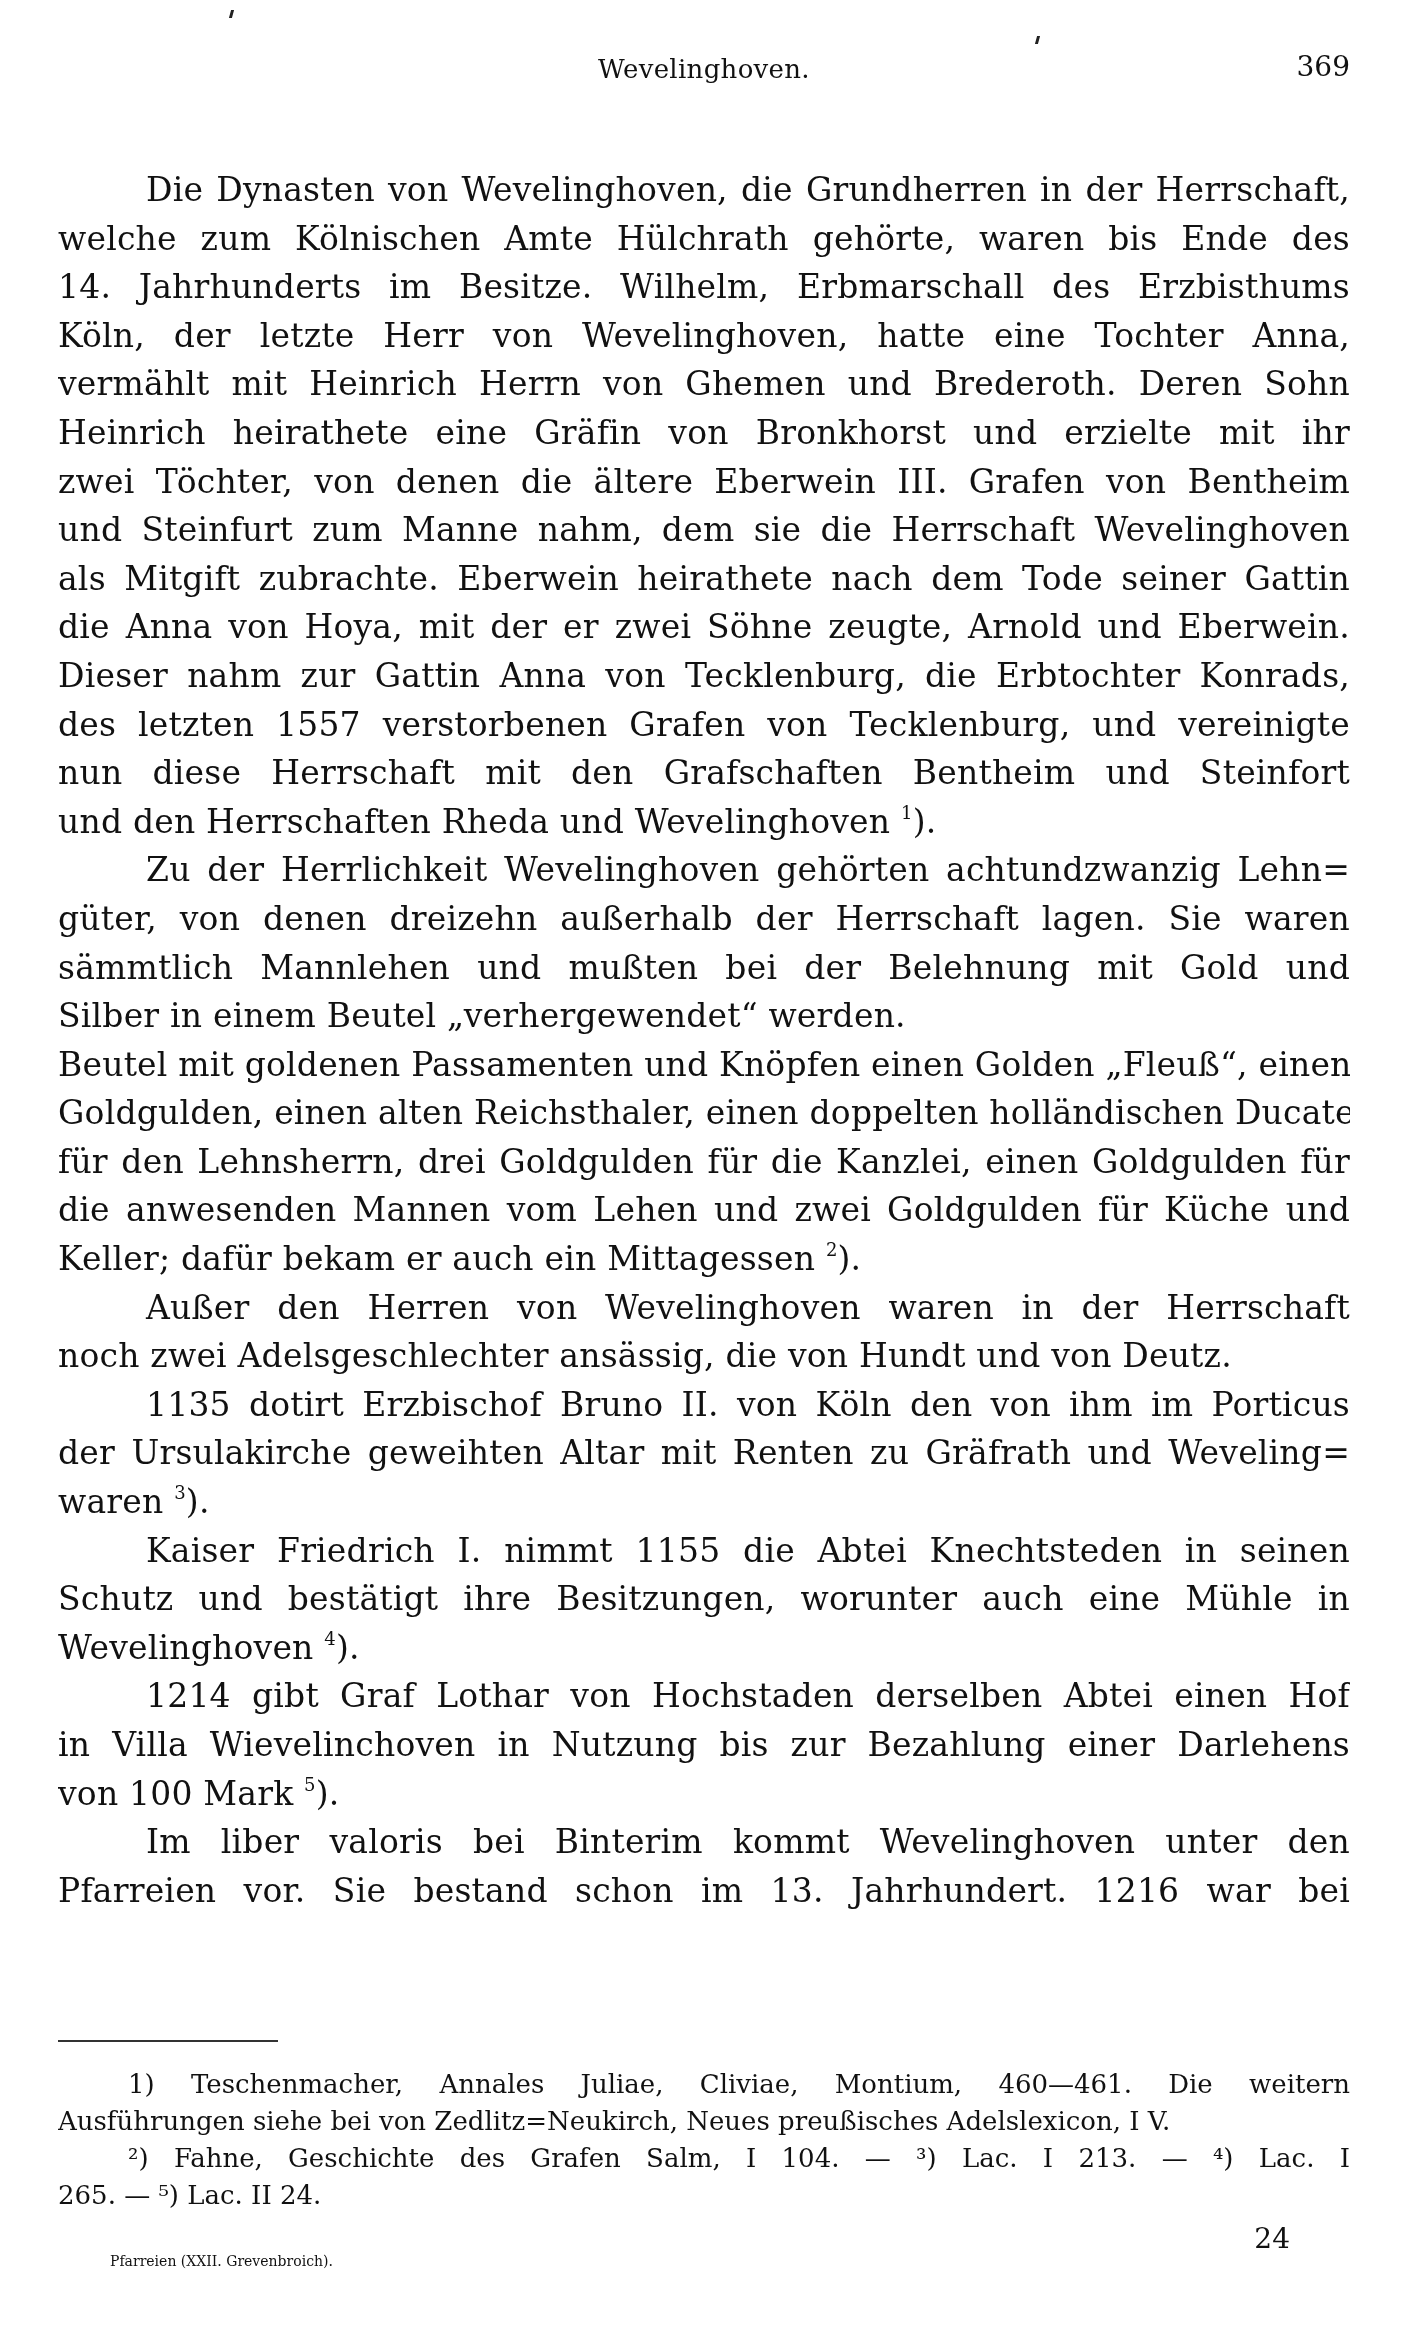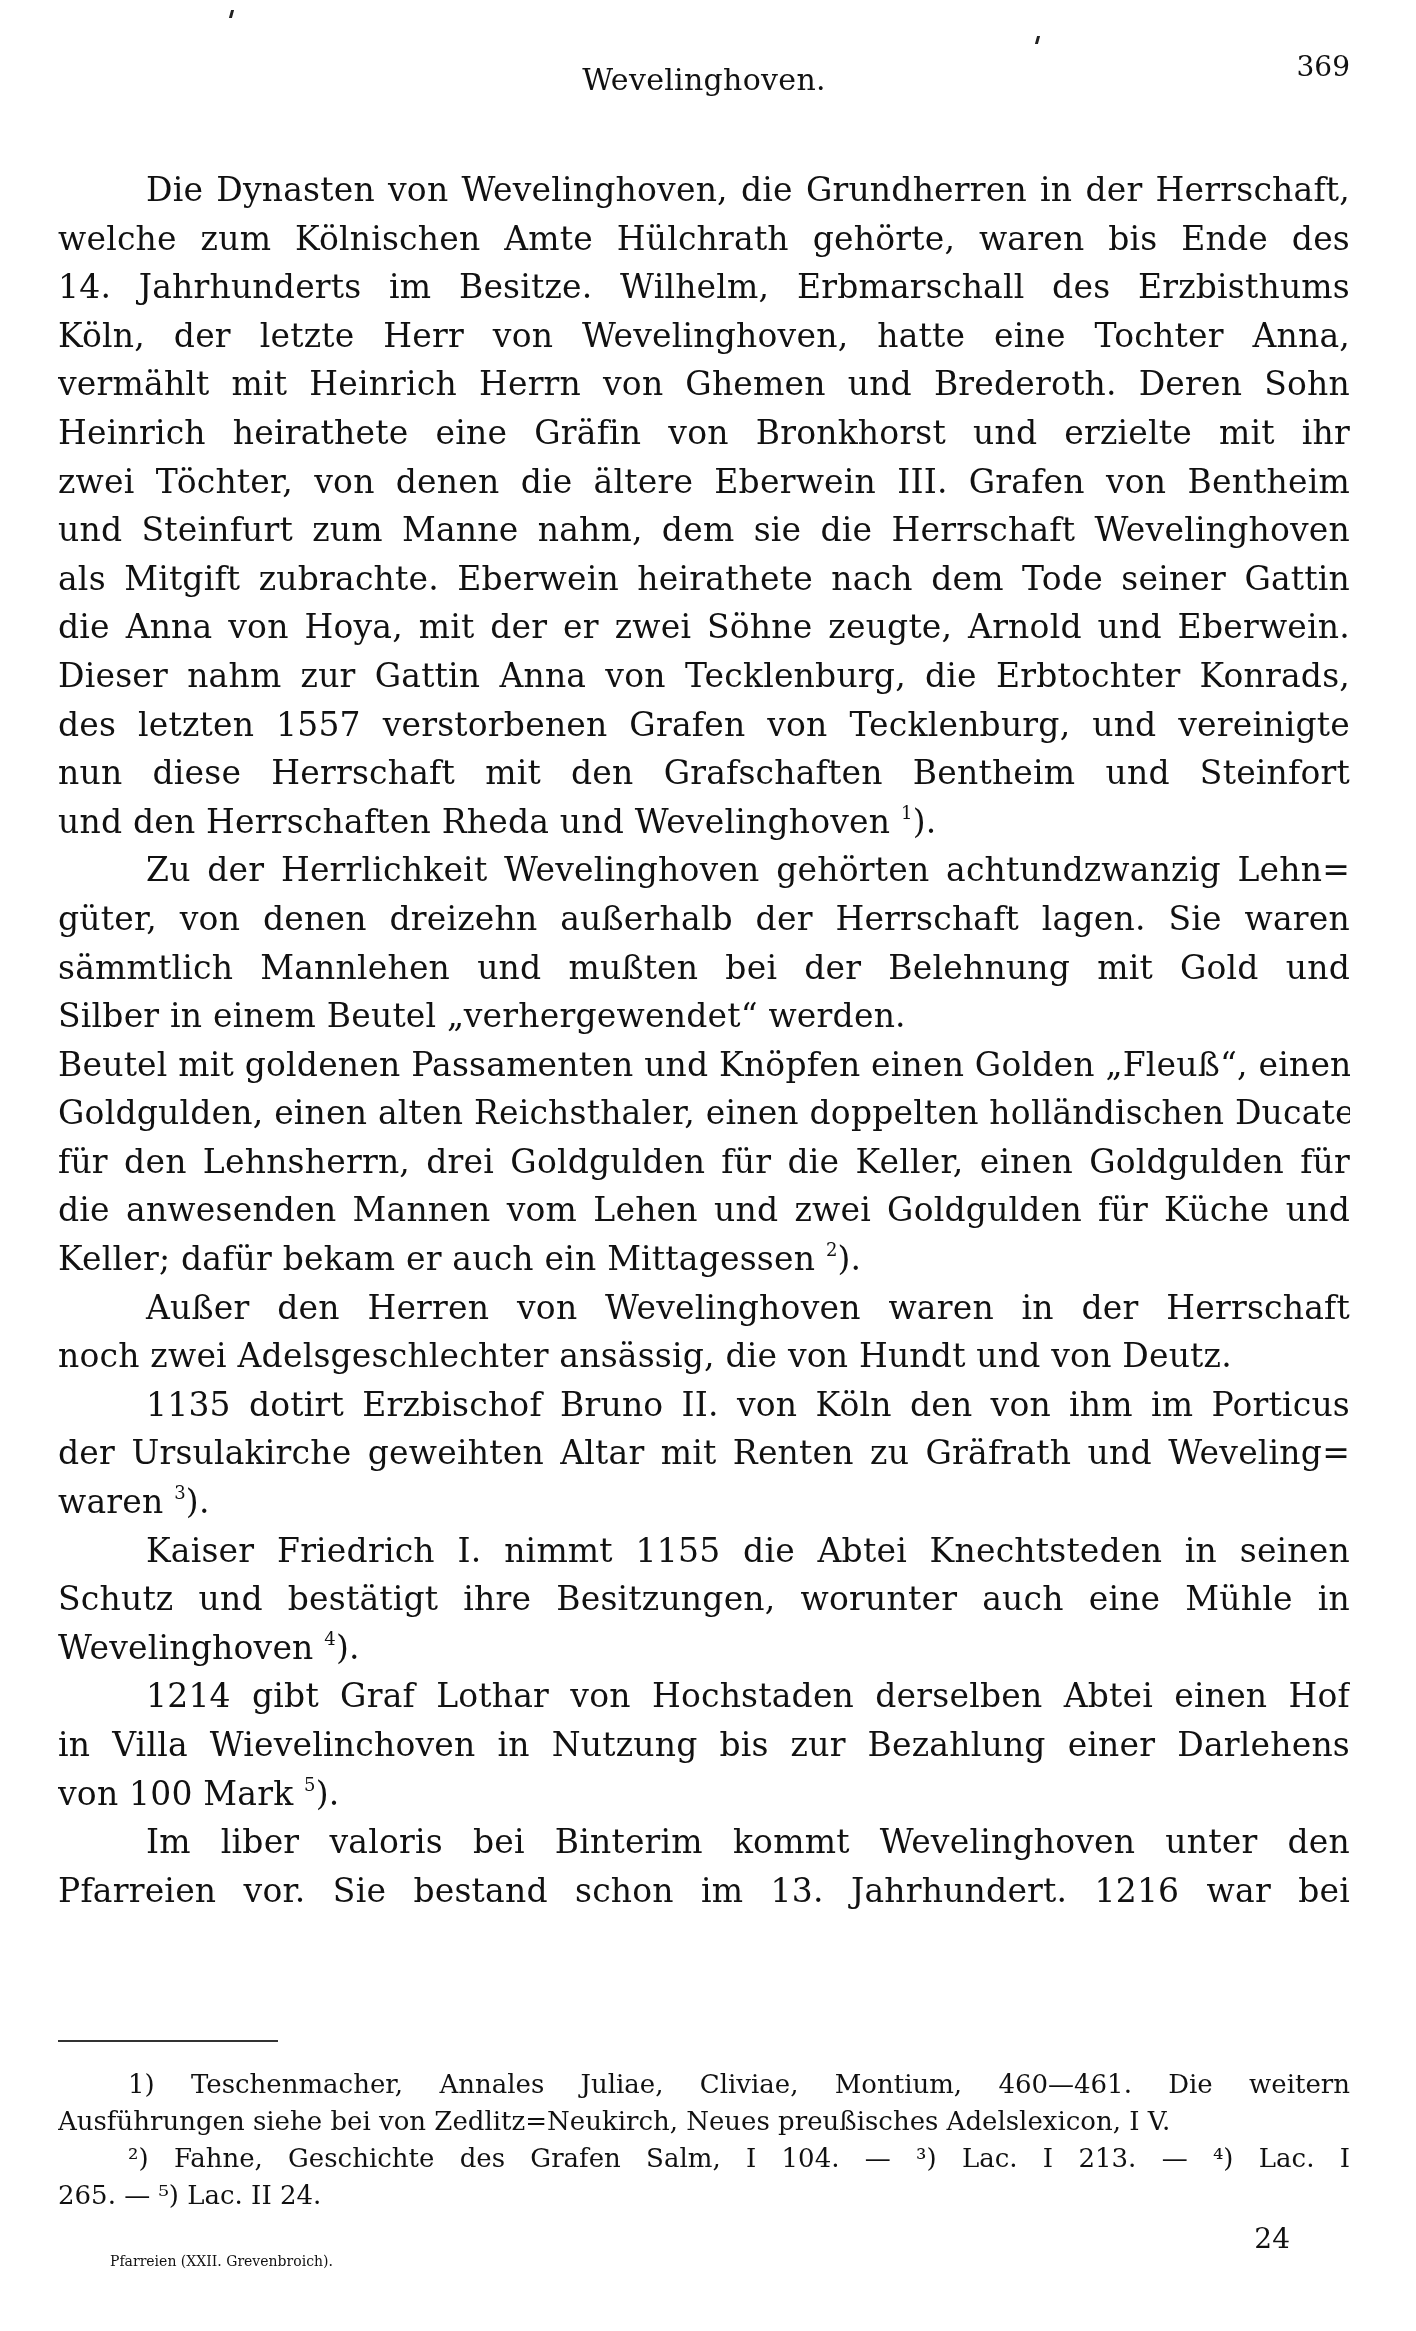--- a/index.html
+++ b/index.html
@@ -1,21 +1,21 @@
 <!DOCTYPE html>
 <html><head>
 <meta charset="utf-8">
 <style>
   html, body { margin: 0; padding: 0; background: #ffffff; }
   body { width: 1416px; height: 2331px; position: relative; overflow: hidden;
          font-family: "DejaVu Serif", "Liberation Serif", serif; color: #111; }
   .page { position: absolute; left: 0; top: 0; width: 1416px; height: 2331px; }
   .speck { position: absolute; width: 3px; height: 8px; background: #222; transform: skewX(-15deg); }
   .header { position: absolute; top: 50px; left: 58px; width: 1292px; height: 40px; }
-  .running-title { position: absolute; left: 0; right: 0; text-align: center; font-size: 30px; top: 12px; letter-spacing: 0.3px; }
+  .running-title { position: absolute; left: 0; right: 0; text-align: center; font-size: 26px; top: 4px; letter-spacing: 0.3px; }
   .page-number { position: absolute; right: 0; top: 0; font-size: 28px; }
   .body-text { position: absolute; left: 58px; top: 118px; width: 1292px; margin-top: 48px; }
   .line { height: 48.6px; line-height: 48.6px; font-size: 33px; white-space: nowrap;
           text-align: justify; text-align-last: justify; overflow: hidden; letter-spacing: 0.2px; }
   .line.last { text-align-last: left; }
   .line.indent { padding-left: 88px; }
   sup.fn { font-size: 18px; vertical-align: top; line-height: 30px; }
   .rule { position: absolute; left: 58px; top: 2040px; width: 220px; height: 2px; background: #333; }
   .footnotes { position: absolute; left: 58px; top: 2066px; width: 1292px; }
   .fn-line { height: 37px; line-height: 37px; font-size: 26px; white-space: nowrap;
@@ -52,21 +52,21 @@
       <div class="line"><span>Dieser nahm zur Gattin Anna von Tecklenburg, die Erbtochter Konrads,</span></div>
       <div class="line"><span>des letzten 1557 verstorbenen Grafen von Tecklenburg, und vereinigte</span></div>
       <div class="line"><span>nun diese Herrschaft mit den Grafschaften Bentheim und Steinfort</span></div>
       <div class="line last"><span>und den Herrschaften Rheda und Wevelinghoven</span> <sup class="fn">1</sup><span>).</span></div>
       <div class="line indent"><span>Zu der Herrlichkeit Wevelinghoven gehörten achtundzwanzig Lehn=</span></div>
       <div class="line"><span>güter, von denen dreizehn außerhalb der Herrschaft lagen. Sie waren</span></div>
       <div class="line"><span>sämmtlich Mannlehen und mußten bei der Belehnung mit Gold und</span></div>
       <div class="line last"><span>Silber in einem Beutel „verhergewendet“ werden.</span></div>
       <div class="line"><span>Beutel mit goldenen Passamenten und Knöpfen einen Golden „Fleuß“, einen</span></div>
       <div class="line"><span>Goldgulden, einen alten Reichsthaler, einen doppelten holländischen Ducaten</span></div>
-      <div class="line"><span>für den Lehnsherrn, drei Goldgulden für die Keller, einen Goldgulden für</span></div>
+      <div class="line"><span>für den Lehnsherrn, drei Goldgulden für die Kanzlei, einen Goldgulden für</span></div>
       <div class="line"><span>die anwesenden Mannen vom Lehen und zwei Goldgulden für Küche und</span></div>
       <div class="line last"><span>Keller; dafür bekam er auch ein Mittagessen</span> <sup class="fn">2</sup><span>).</span></div>
       <div class="line indent"><span>Außer den Herren von Wevelinghoven waren in der Herrschaft</span></div>
       <div class="line last"><span>noch zwei Adelsgeschlechter ansässig, die von Hundt und von Deutz.</span></div>
       <div class="line indent"><span>1135 dotirt Erzbischof Bruno II. von Köln den von ihm im Porticus</span></div>
       <div class="line"><span>der Ursulakirche geweihten Altar mit Renten zu Gräfrath und Weveling=</span></div>
       <div class="line last"><span>waren</span> <sup class="fn">3</sup><span>).</span></div>
       <div class="line indent"><span>Kaiser Friedrich I. nimmt 1155 die Abtei Knechtsteden in seinen</span></div>
       <div class="line"><span>Schutz und bestätigt ihre Besitzungen, worunter auch eine Mühle in</span></div>
       <div class="line last"><span>Wevelinghoven</span> <sup class="fn">4</sup><span>).</span></div>

